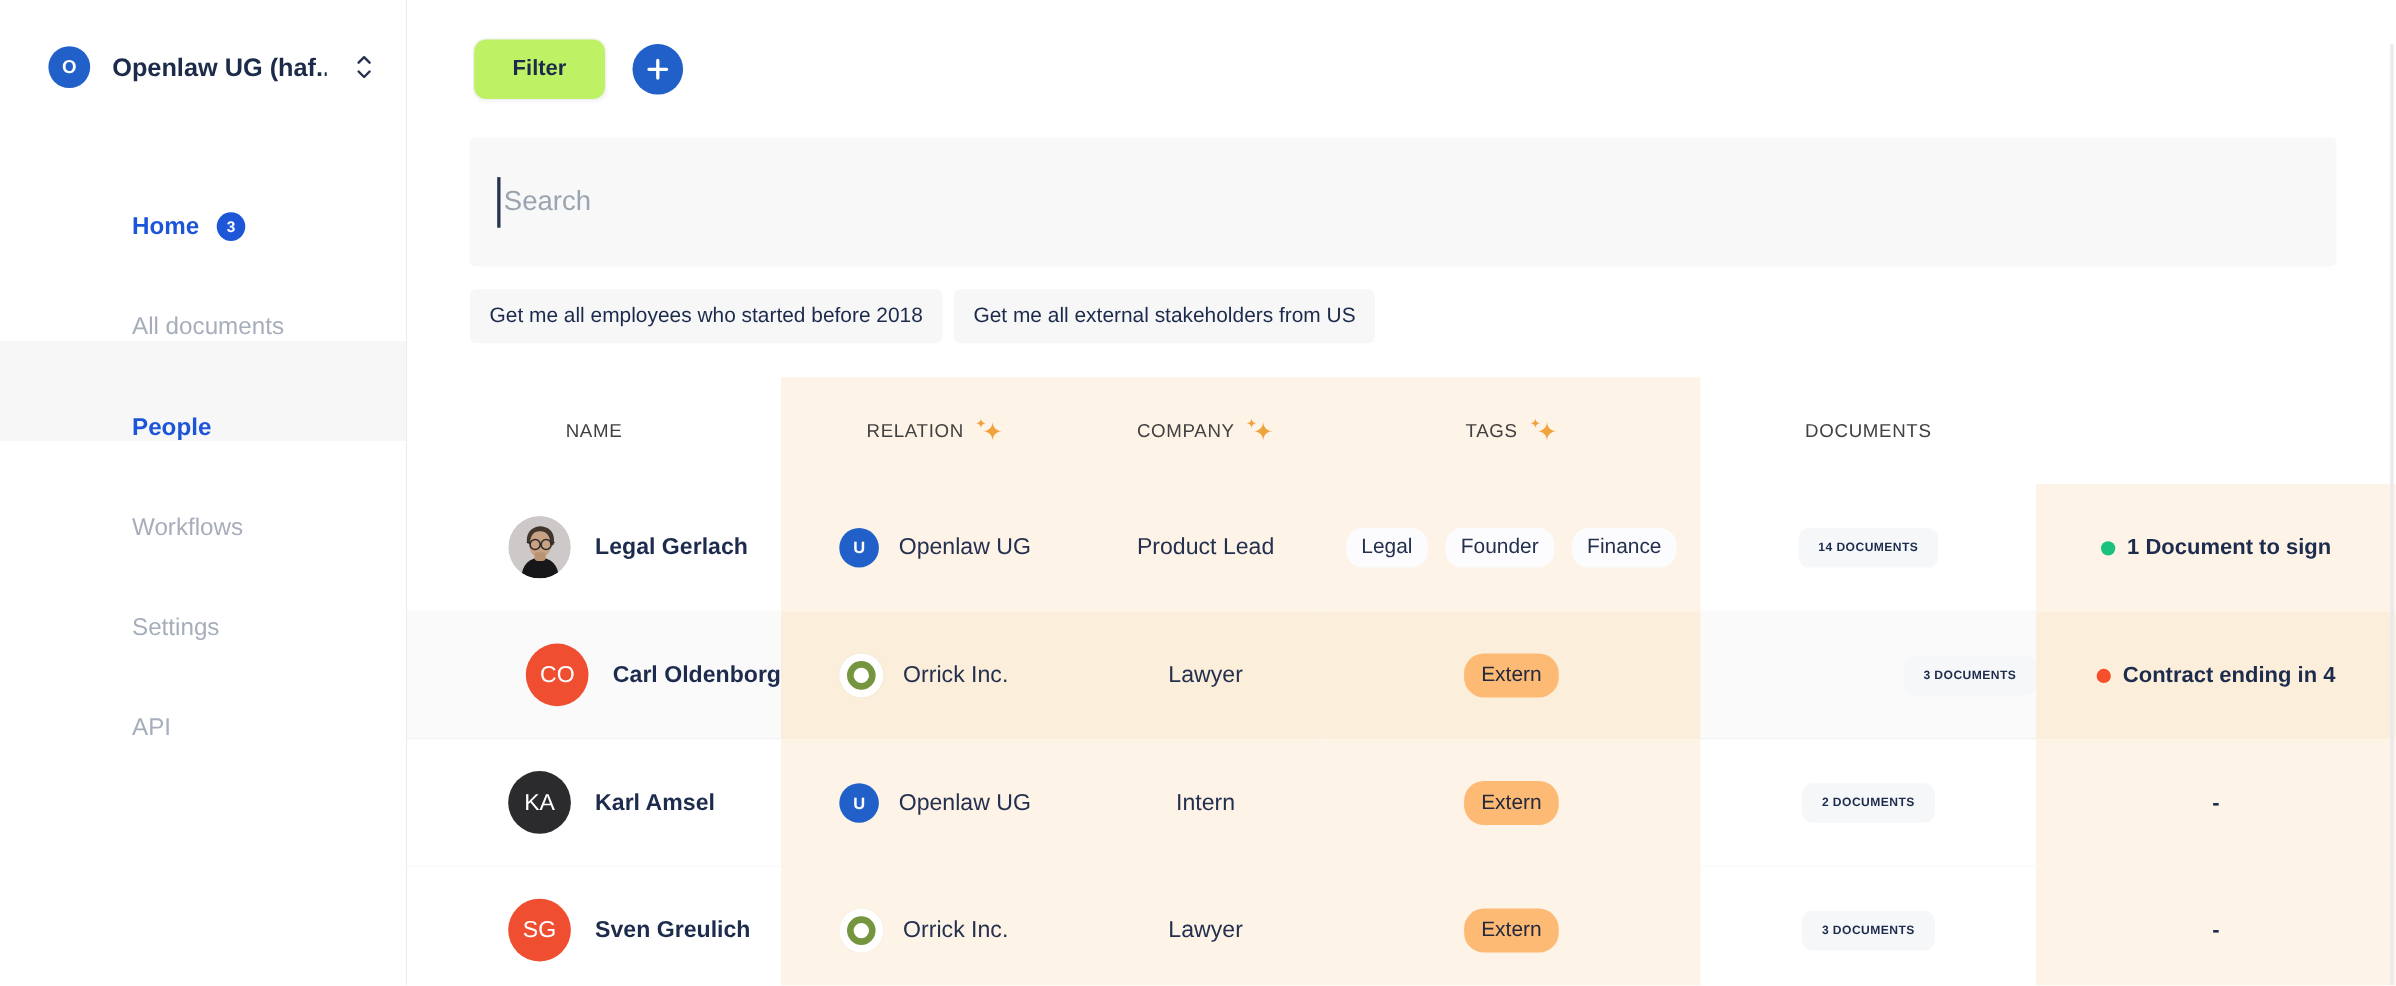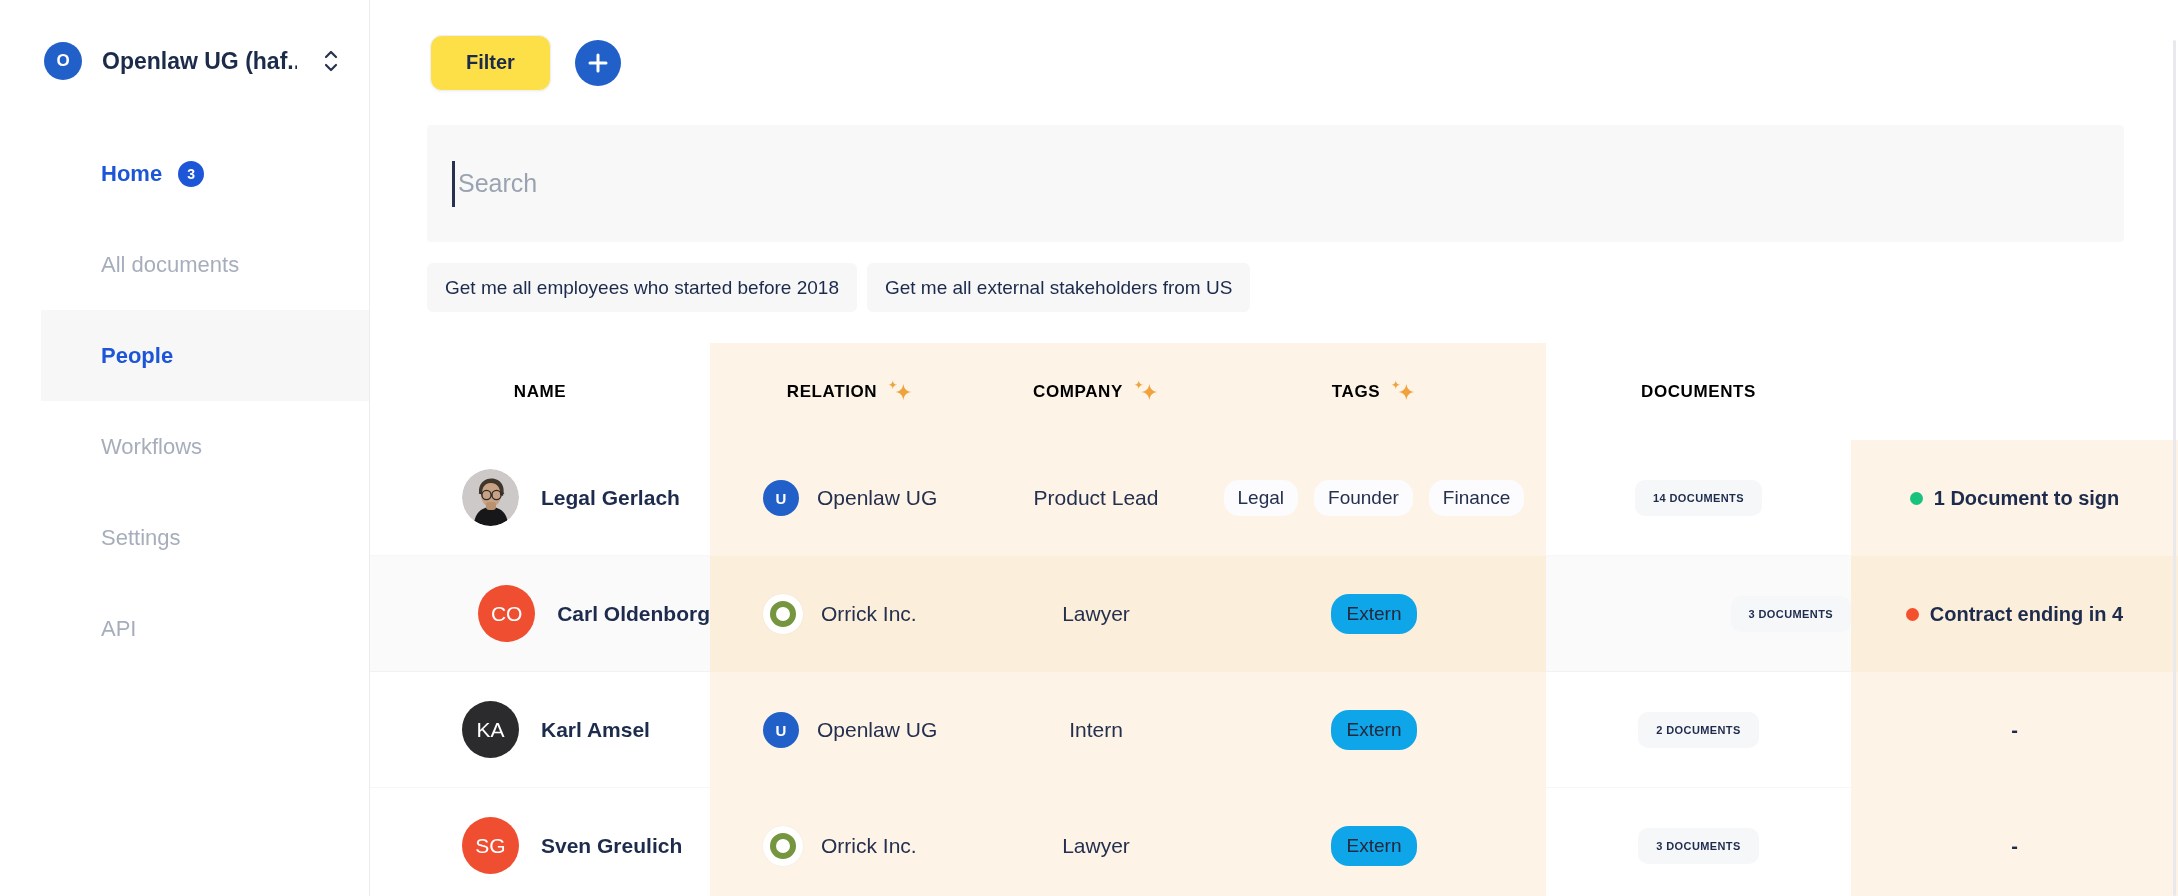--- a/index.html
+++ b/index.html
@@ -8,35 +8,35 @@
   .app { display:flex; width:2178px; height:896px; background:#fff; }
 
   
   .sidebar { width:370px; min-width:370px; height:100%; border-right:1px solid #ececf0; background:#fff; }
   .org-row { display:flex; align-items:center; margin:42px 30px 0 44px; gap:20px; cursor:pointer; position:relative; }
   .org-avatar { width:38px; height:38px; border-radius:50%; background:#2160c9; color:#fff;
                 display:flex; align-items:center; justify-content:center; font-size:17px; font-weight:700; flex:0 0 auto; }
   .org-name { font-size:23px; font-weight:700; color:#1c2b4a; white-space:nowrap; overflow:hidden; flex:1; }
   .org-chevrons { flex:0 0 auto; margin-left:6px; }
   nav { margin-top:48px; }
-  .nav-item { height:91px; display:flex; align-items:center; padding-left:60px; font-size:22px;
-              color:#a7aebb; cursor:pointer;margin-left:41px; }
+  .nav-item { height:91px; display:flex; align-items:flex-end; padding-left:120px; font-size:22px;
+              color:#a7aebb; cursor:pointer; }
   .nav-item.blue { color:#1d55d8; font-weight:700; }
   .nav-item.selected { background:#f7f7f8; }
   .badge { margin-left:16px; min-width:26px; height:26px; border-radius:13px; background:#1d57d8; color:#fff;
            font-size:14px; font-weight:700; display:flex; align-items:center; justify-content:center; padding:0 4px; }
 
   
   .main { flex:1; position:relative; overflow:hidden; }
   .main::after { content:''; position:absolute; right:2px; top:40px; bottom:0; width:3px;
                  background:#e9e9ed; border-radius:2px; }
   .topbar { height:63px; margin:31px 49px 0 60px; display:flex; align-items:center; justify-content:space-between; }
   .page-title { font-size:40px; font-weight:600; color:#1c2b4b; letter-spacing:.2px; }
   .actions { display:flex; align-items:center; gap:24px; }
-  .filter-btn { height:56px; padding:0 35px; background:#fde047; border:1px solid #f0f0f3; border-radius:12px;
+  .filter-btn { height:56px; padding:0 35px; background:#bef264; border:1px solid #f0f0f3; border-radius:12px;
                 box-shadow:0 1px 3px rgba(20,30,60,.05); font-family:inherit;
                 font-size:20px; font-weight:700; color:#1c2b4b; cursor:pointer; }
   .add-btn { width:46px; height:46px; border-radius:50%; background:#2160c9; border:none; cursor:pointer;
              display:flex; align-items:center; justify-content:center; }
 
   .search-panel { margin:31px 54px 0 57px; height:117px; background:#f8f8f9; border-radius:4px;
                   display:flex; align-items:center; padding-left:25px; cursor:text; }
   .caret { width:3px; height:46px; background:#26324f; margin-right:3px; flex:0 0 auto; }
   .search-ph { font-size:25px; color:#9aa3b0; }
 
@@ -47,37 +47,37 @@
   
   .table { margin-top:31px; width:1808px; }
   .trow { display:grid; grid-template-columns:340px 280px 212px 344px 305px 327px; }
   .cell { display:flex; align-items:center; justify-content:center; }
   .cream { background:#fdf3e7; }
   .trow.head { height:97px; }
   .trow.body { height:116px; }
   .trow.body .cell.white-col { border-bottom:1px solid rgba(30,42,70,.035); }
   .trow.hl .white-col { background:#fafafb;justify-content:flex-end; }
   .trow.hl .cream { background:#fbeeda; }
-  .hcell { font-size:17px; font-weight:700; letter-spacing:.6px; color:#000000; gap:9px;align-items:center; }
+  .hcell { font-size:17px; font-weight:400; letter-spacing:.6px; color:#404040; gap:9px;align-items:center; }
   .c-name { justify-content:flex-start; padding-left:92px; gap:22px; }
   .c-company { justify-content:flex-start; padding-left:53px; gap:18px; }
   .name-text { font-size:21px; font-weight:700; color:#1d2b4d; }
   .company-text, .relation-text { font-size:21px; font-weight:500; color:#24304e; }
   .avatar { width:57px; height:57px; border-radius:50%; display:flex; align-items:center; justify-content:center;
             color:#fff; font-size:21px; font-weight:500; flex:0 0 auto; overflow:hidden; }
   .av-red { background:#f04e31; }
   .av-dark { background:#2b2b2e; }
   .logo-u { width:36px; height:36px; border-radius:50%; background:#2160c9; color:#fff; font-size:15px;
             font-weight:600; display:flex; align-items:center; justify-content:center; flex:0 0 auto; }
   .logo-ring { width:40px; height:40px; border-radius:50%; background:#fff; display:flex; align-items:center;
                justify-content:center; flex:0 0 auto; box-shadow:0 0 2px rgba(0,0,0,.06); }
   .logo-ring span { width:26px; height:26px; border-radius:50%; border:6px solid #75953f; display:block; }
   .tags-wrap { display:flex; gap:16px; }
   .tag-light { background:#fcfcfe; border-radius:15px; padding:7px 14px; font-size:19px; color:#24304e; }
-  .tag-amber { background:#0ea5e9; border-radius:18px; padding:9px 16px; font-size:19px; color:#23283c; font-weight:500; }
+  .tag-amber { background:#fdba74; border-radius:18px; padding:9px 16px; font-size:19px; color:#23283c; font-weight:500; }
   .docs-pill { background:#f6f7f9; border-radius:10px; padding:12px 18px; font-size:11px; font-weight:700;
                letter-spacing:.4px; color:#1d2b4d; }
   .task { display:flex; align-items:center; gap:11px; font-size:20px; font-weight:600; color:#1d2b4d; }
   .dot { width:13px; height:13px; border-radius:50%; flex:0 0 auto; }
   .dot-green { background:#19c37d; }
   .dot-red { background:#f4502e; }
   .task-dash { font-size:20px; font-weight:600; color:#1d2b4d; }
 </style>
 </head>
 <body>

